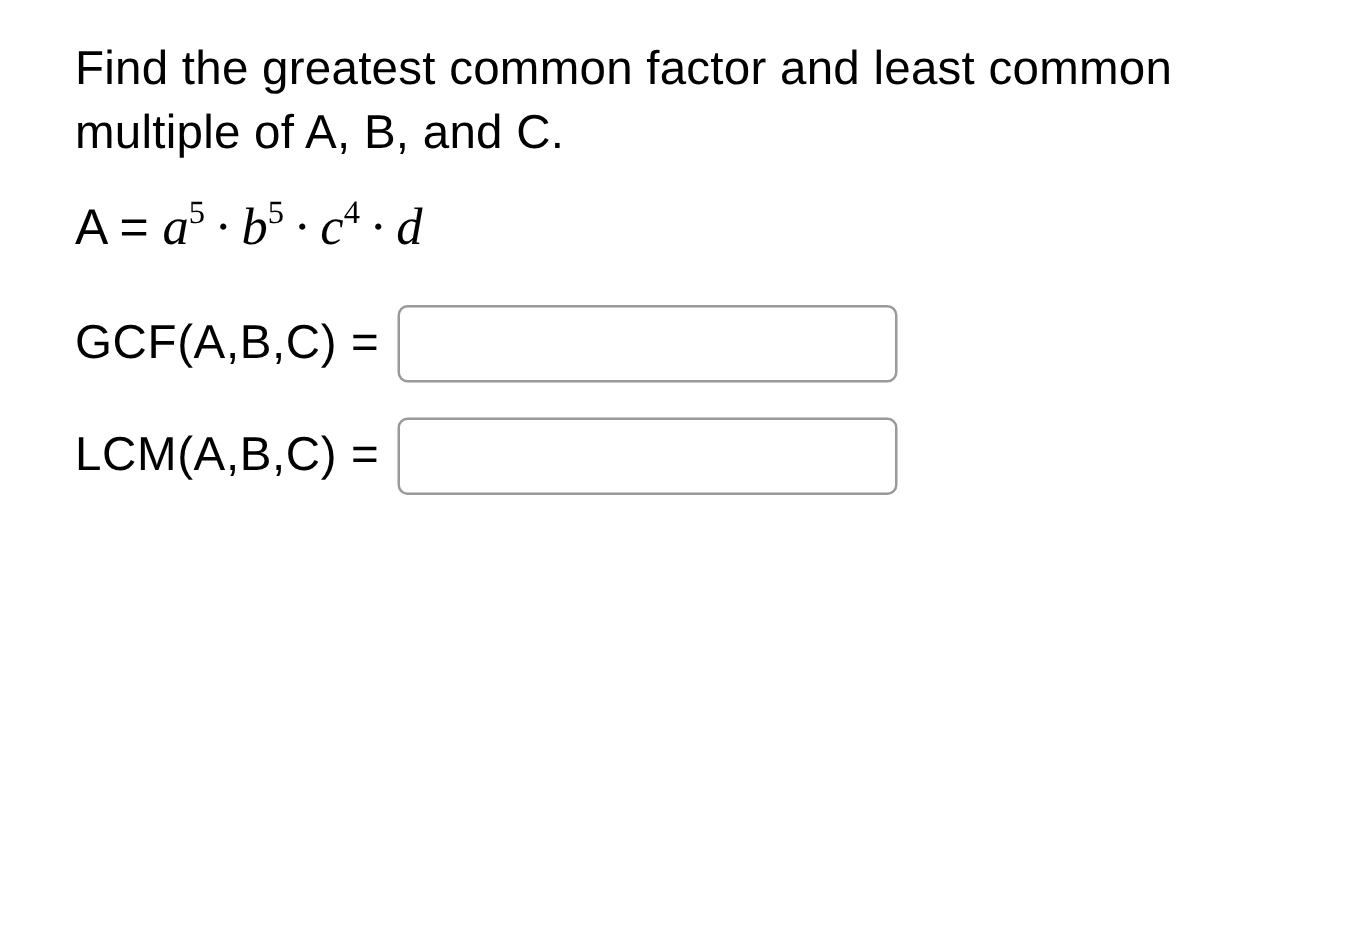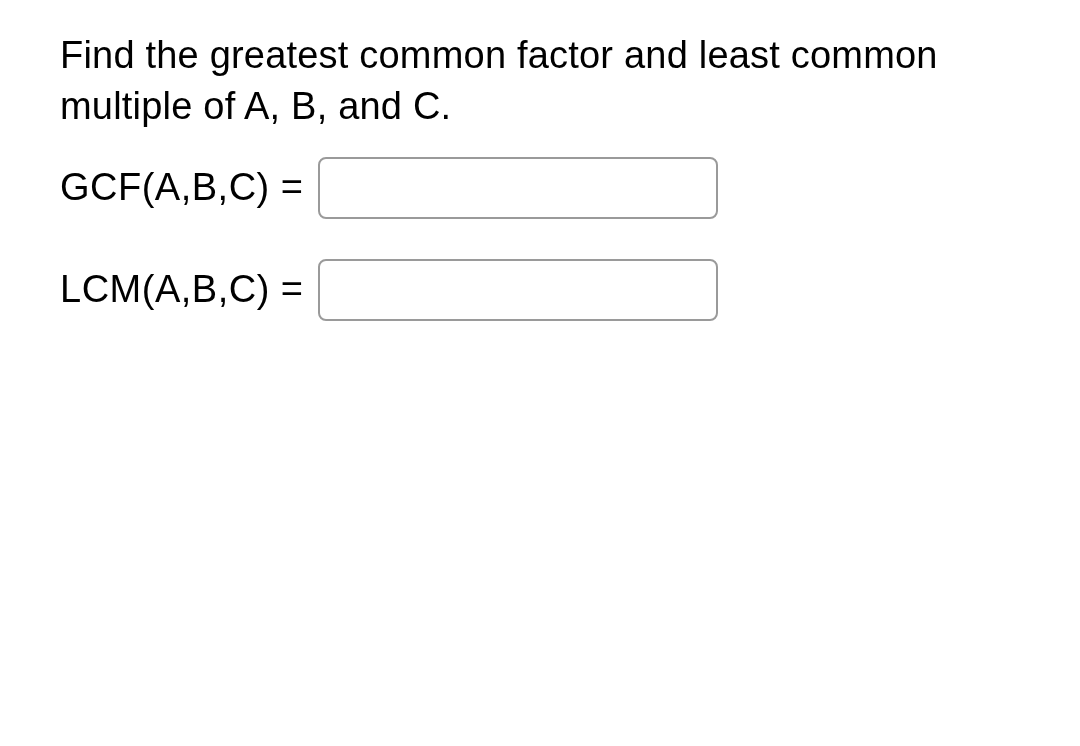--- a/index.html
+++ b/index.html
@@ -37,21 +37,21 @@
     vertical-align: super;
     position: relative;
     top: -0.05em;
   }
   .dot {
     padding: 0 0.18em;
   }
   .answer-row {
     display: flex;
     align-items: center;
-    margin: 24px 0 40px 0;
+    margin: 24px 0 28px 0;
     font-size: 38px;
   }
   .answer-label {
     font-family: Arial, Helvetica, sans-serif;
     margin-right: 14px;
     letter-spacing: 0.5px;
   }
   .answer-input {
     width: 400px;
     height: 62px;
@@ -61,20 +61,23 @@
     padding: 0 12px;
     box-sizing: border-box;
   }
 </style>
 </head>
 <body>
 
 <div class="page">
   <div class="prompt">Find the greatest common factor and least common multiple of A, B, and C.</div>
 
+  <div class="eq">
+    <span class="lhs">A = </span><span class="var">a</span><sup>5</sup><span class="dot">·</span><span class="var">b</span><sup>5</sup><span class="dot">·</span><span class="var">c</span><sup>4</sup><span class="dot">·</span><span class="var">d</span>
+  </div>
 
 
 
   <div class="answer-row">
     <span class="answer-label">GCF(A,B,C) =</span>
     <input type="text" class="answer-input" value="" style="">
   </div>
 
   <div class="answer-row">
     <span class="answer-label">LCM(A,B,C) =</span>

